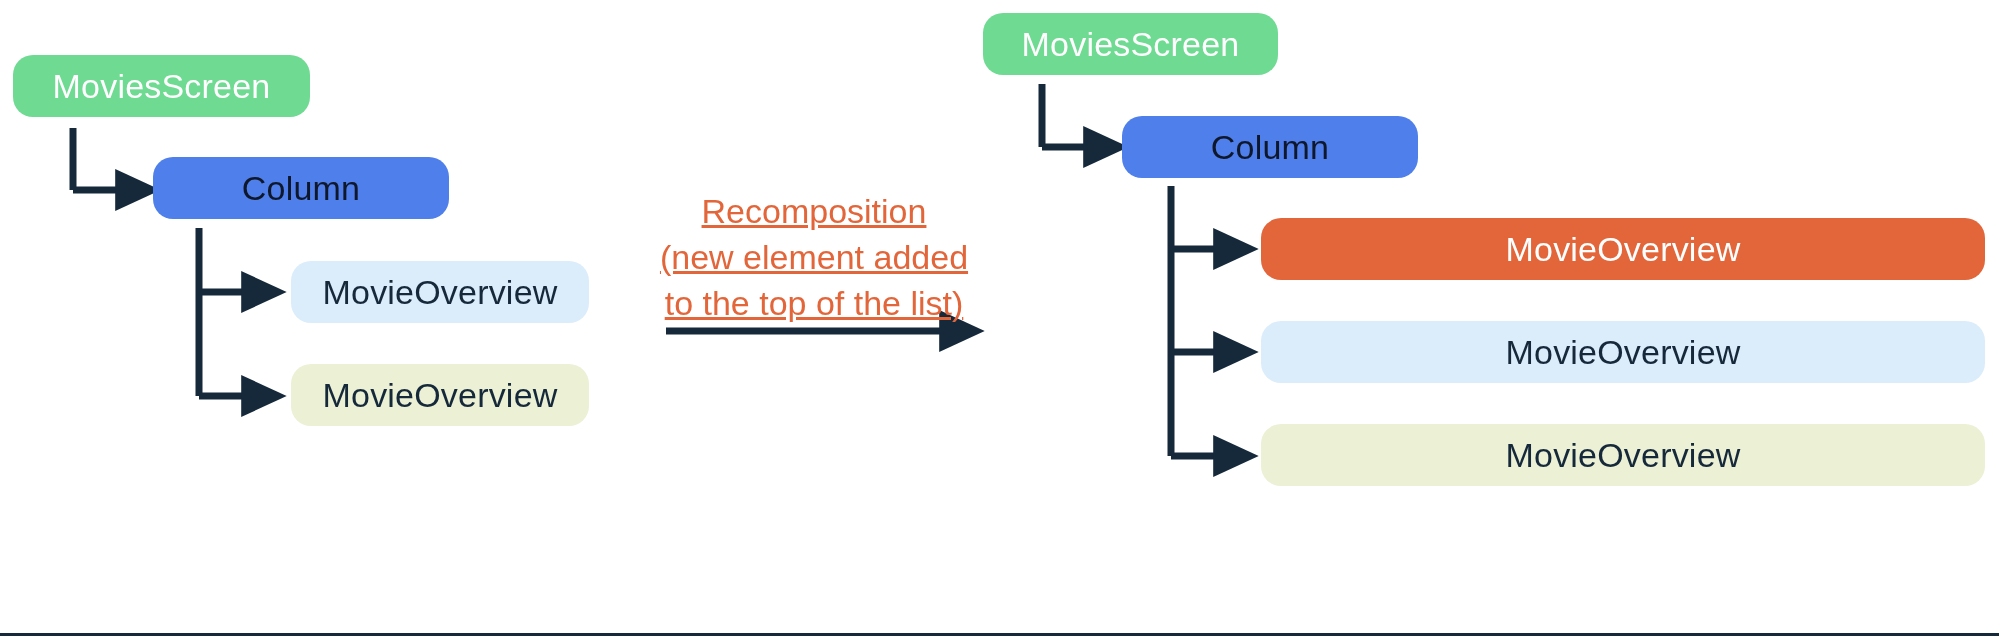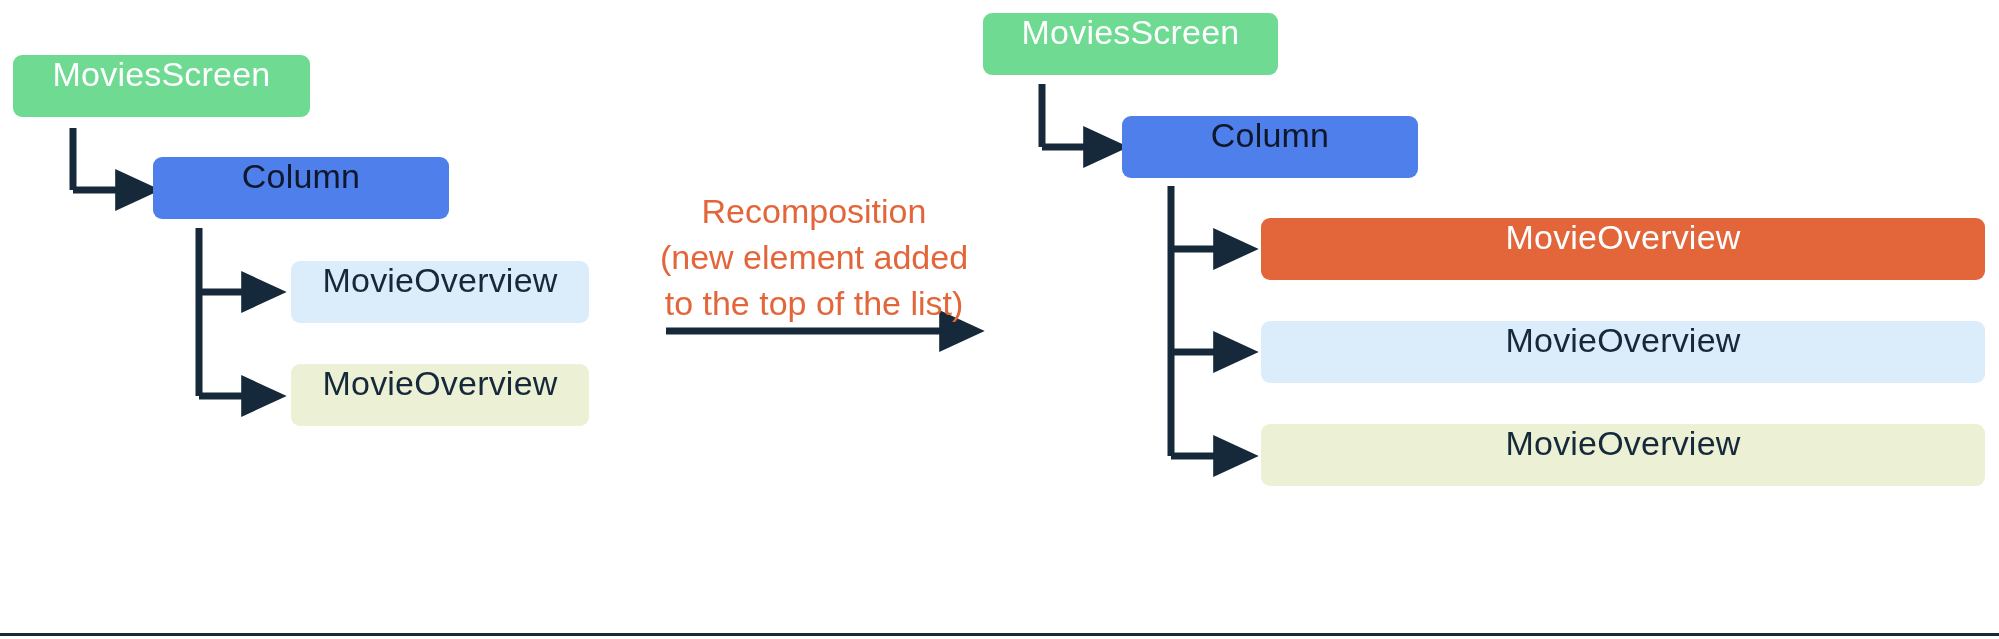--- a/index.html
+++ b/index.html
@@ -20,40 +20,42 @@
   svg.lines {
     position: absolute;
     left: 0; top: 0;
     width: 1999px;
     height: 639px;
     pointer-events: none;
   }
   .node {
     position: absolute;
     display: flex;
+    align-items: center;
     justify-content: center;
-    border-radius: 9px;
+    border-radius: 20px;
     box-sizing: border-box;
     font-size: 34px;
     letter-spacing: 0.2px;
     white-space: nowrap;
   }
   .node.green  { background: #6EDA92; color: #ffffff; }
   .node.blue   { background: #4E7FEA; color: #0f172a; }
   .node.orange { background: #E2663A; color: #ffffff; }
   .node.lblue  { background: #DBECFB; color: #16293B; }
   .node.cream  { background: #ECF0D4; color: #16293B; }
 
   .caption {
     position: absolute;
     color: #E2663A;
     font-size: 34px;
     line-height: 46px;
     text-align: center;
     white-space: pre-line;
+    text-decoration: underline;
   }
   .bottom-rule {
     position: absolute;
     left: 0;
     top: 633px;
     width: 1999px;
     height: 3px;
     background: #16293B;
   }
 </style>

